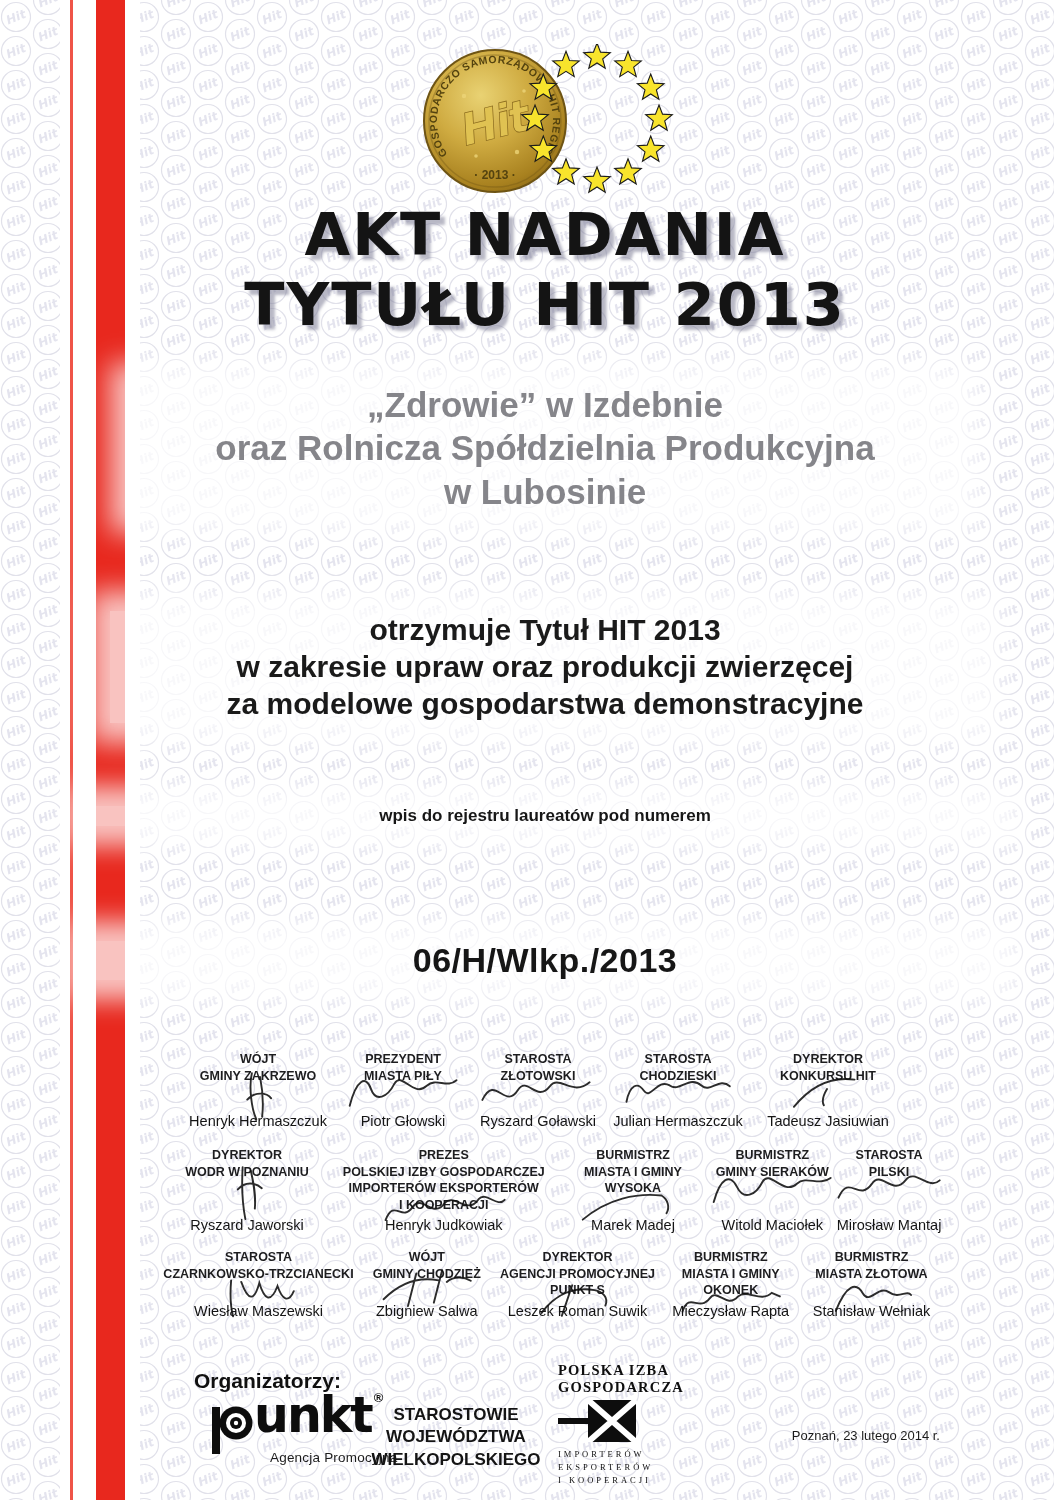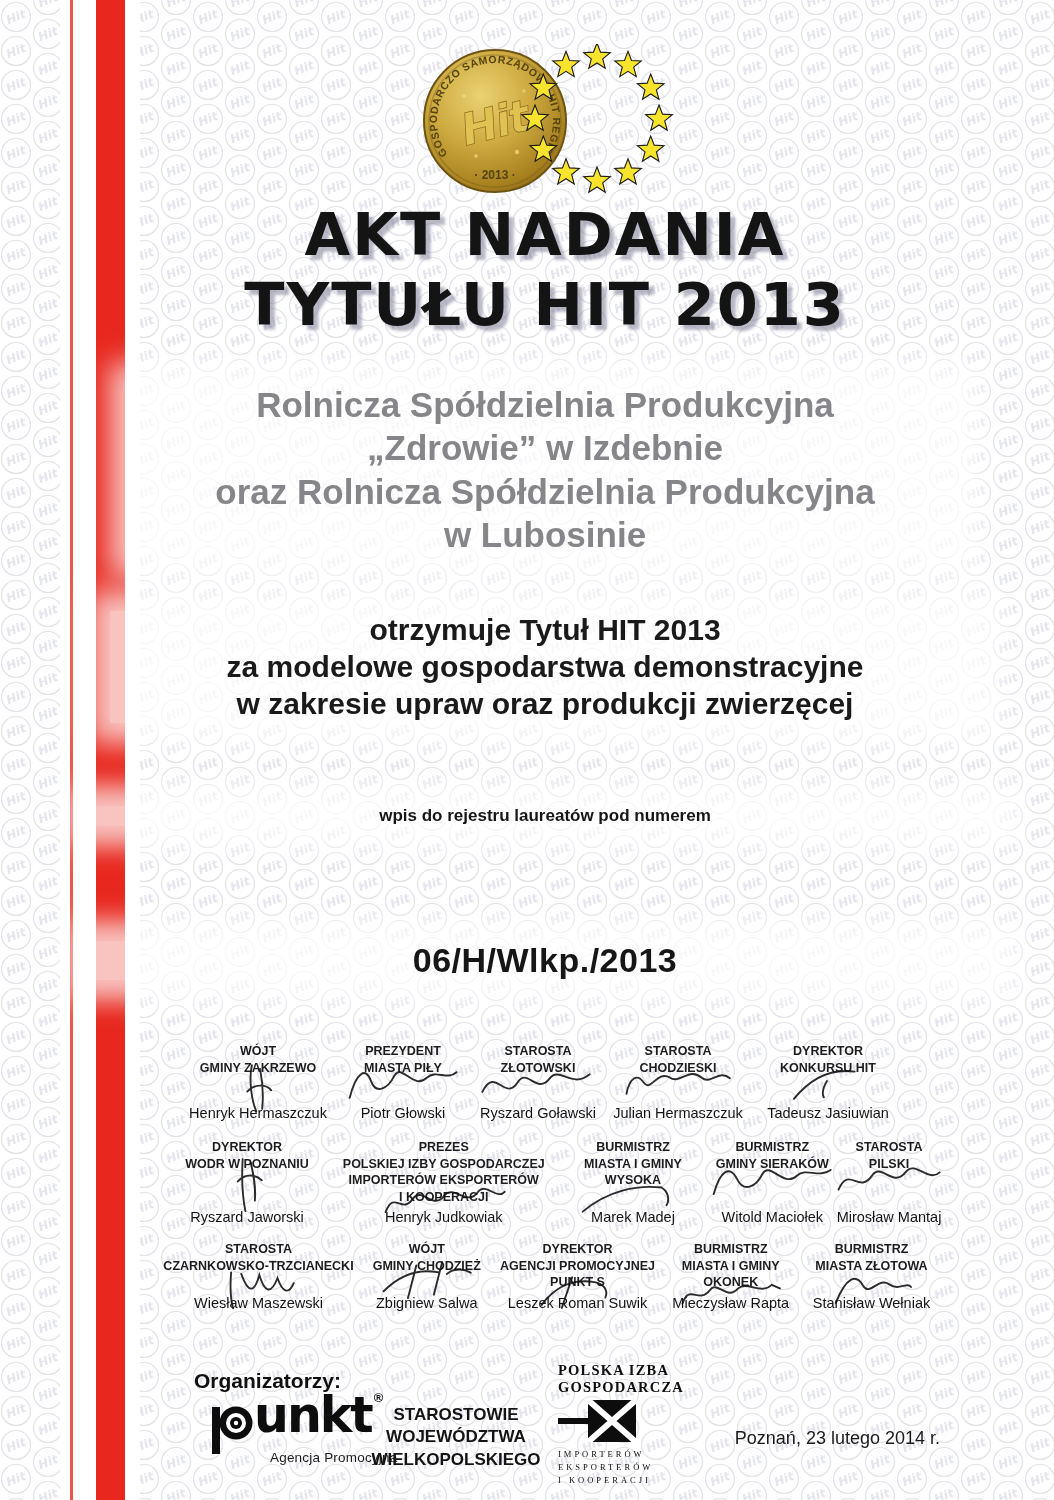--- a/index.html
+++ b/index.html
@@ -36,21 +36,21 @@
   }
   .registry-label {
     position:absolute; top:806px; left:0; width:100%;
     font-size:17px; font-weight:bold; color:#161616;
   }
   .registry-number {
     position:absolute; top:941px; left:0; width:100%;
     font-size:34px; font-weight:bold; color:#161616; letter-spacing:.5px;
   }
 
-  .sig-row { position:absolute; display:flex; justify-content:space-between; }
+  .sig-row { position:absolute; display:flex; justify-content:space-between;margin-top:8px; }
   .sig-row-1 { top:1043px; left:88px;  width:730px; }
   .sig-row-2 { top:1139px; left:82px;  width:762px; }
   .sig-row-3 { top:1241px; left:66px;  width:788px; }
   .sig-cell { position:relative; display:flex; flex-direction:column; align-items:center; }
   .sig-row-1 .sig-cell { min-height:78px; }
   .sig-row-2 .sig-cell { min-height:86px; }
   .sig-row-3 .sig-cell { min-height:70px; }
   .sig-title {
     font-size:12.5px; font-weight:bold; color:#1d1d1f; line-height:1.32;
     white-space:pre-line;
@@ -70,21 +70,21 @@
     position:absolute; left:276px; top:1404px; width:180px;
     font-size:17px; font-weight:bold; color:#141414; line-height:1.32;
     white-space:pre-line; text-align:center;
   }
 
   .pig { position:absolute; left:468px; top:1362px; width:120px; text-align:left; font-family:"Liberation Serif", serif; }
   .pig-title { font-size:14.5px; font-weight:bold; letter-spacing:1.2px; line-height:1.2; color:#0e0e0e; white-space:pre-line; }
   .pig-logo { margin:3px 0 2px 0; }
   .pig-sub { font-size:8.5px; letter-spacing:3px; line-height:1.55; color:#0e0e0e; white-space:pre-line; }
 
-  .cert-date { position:absolute; left:600px; top:1428px; width:250px; text-align:right; font-size:18px; color:#1a1a1a; }
+  .cert-date { position:absolute; left:600px; top:1428px; width:250px; text-align:right; font-size:13px; color:#1a1a1a; }
 </style>
 </head>
 <body>
 
 <svg class="watermark" width="1054" height="1500" xmlns="http://www.w3.org/2000/svg">
   <defs>
     <pattern id="wm" width="64" height="34" patternUnits="userSpaceOnUse">
       <g fill="none" stroke="#e1e1ea" stroke-width="1.2">
         <circle cx="16" cy="17" r="14.5"></circle>
         <circle cx="48" cy="0" r="14.5"></circle>
@@ -145,30 +145,29 @@
       <use href="#star" xlink:href="#star" x="146" y="21.3"></use>
     </g>
   </svg>
 
   <div class="main-title">
     <div>AKT NADANIA</div>
     <div>TYTUŁU HIT 2013</div>
   </div>
 
   <div class="recipient band">
-    <div>Rolnicza Spółdzielnia Produkcyjna</div>
     <div>„Zdrowie” w Izdebnie</div>
     <div>oraz Rolnicza Spółdzielnia Produkcyjna</div>
     <div>w Lubosinie</div>
   </div>
 
   <div class="award band">
     <div>otrzymuje Tytuł HIT 2013</div>
+    <div>w zakresie upraw oraz produkcji zwierzęcej</div>
     <div>za modelowe gospodarstwa demonstracyjne</div>
-    <div>w zakresie upraw oraz produkcji zwierzęcej</div>
   </div>
 
   <div class="registry-label band">wpis do rejestru laureatów pod numerem</div>
   <div class="registry-number band">06/H/Wlkp./2013</div>
 
   <div class="sig-row sig-row-1">
     <div class="sig-cell" style="width:160px">
       <div class="sig-title">WÓJT
 GMINY ZAKRZEWO</div>
       <svg class="sig-scribble" width="70" height="52">

